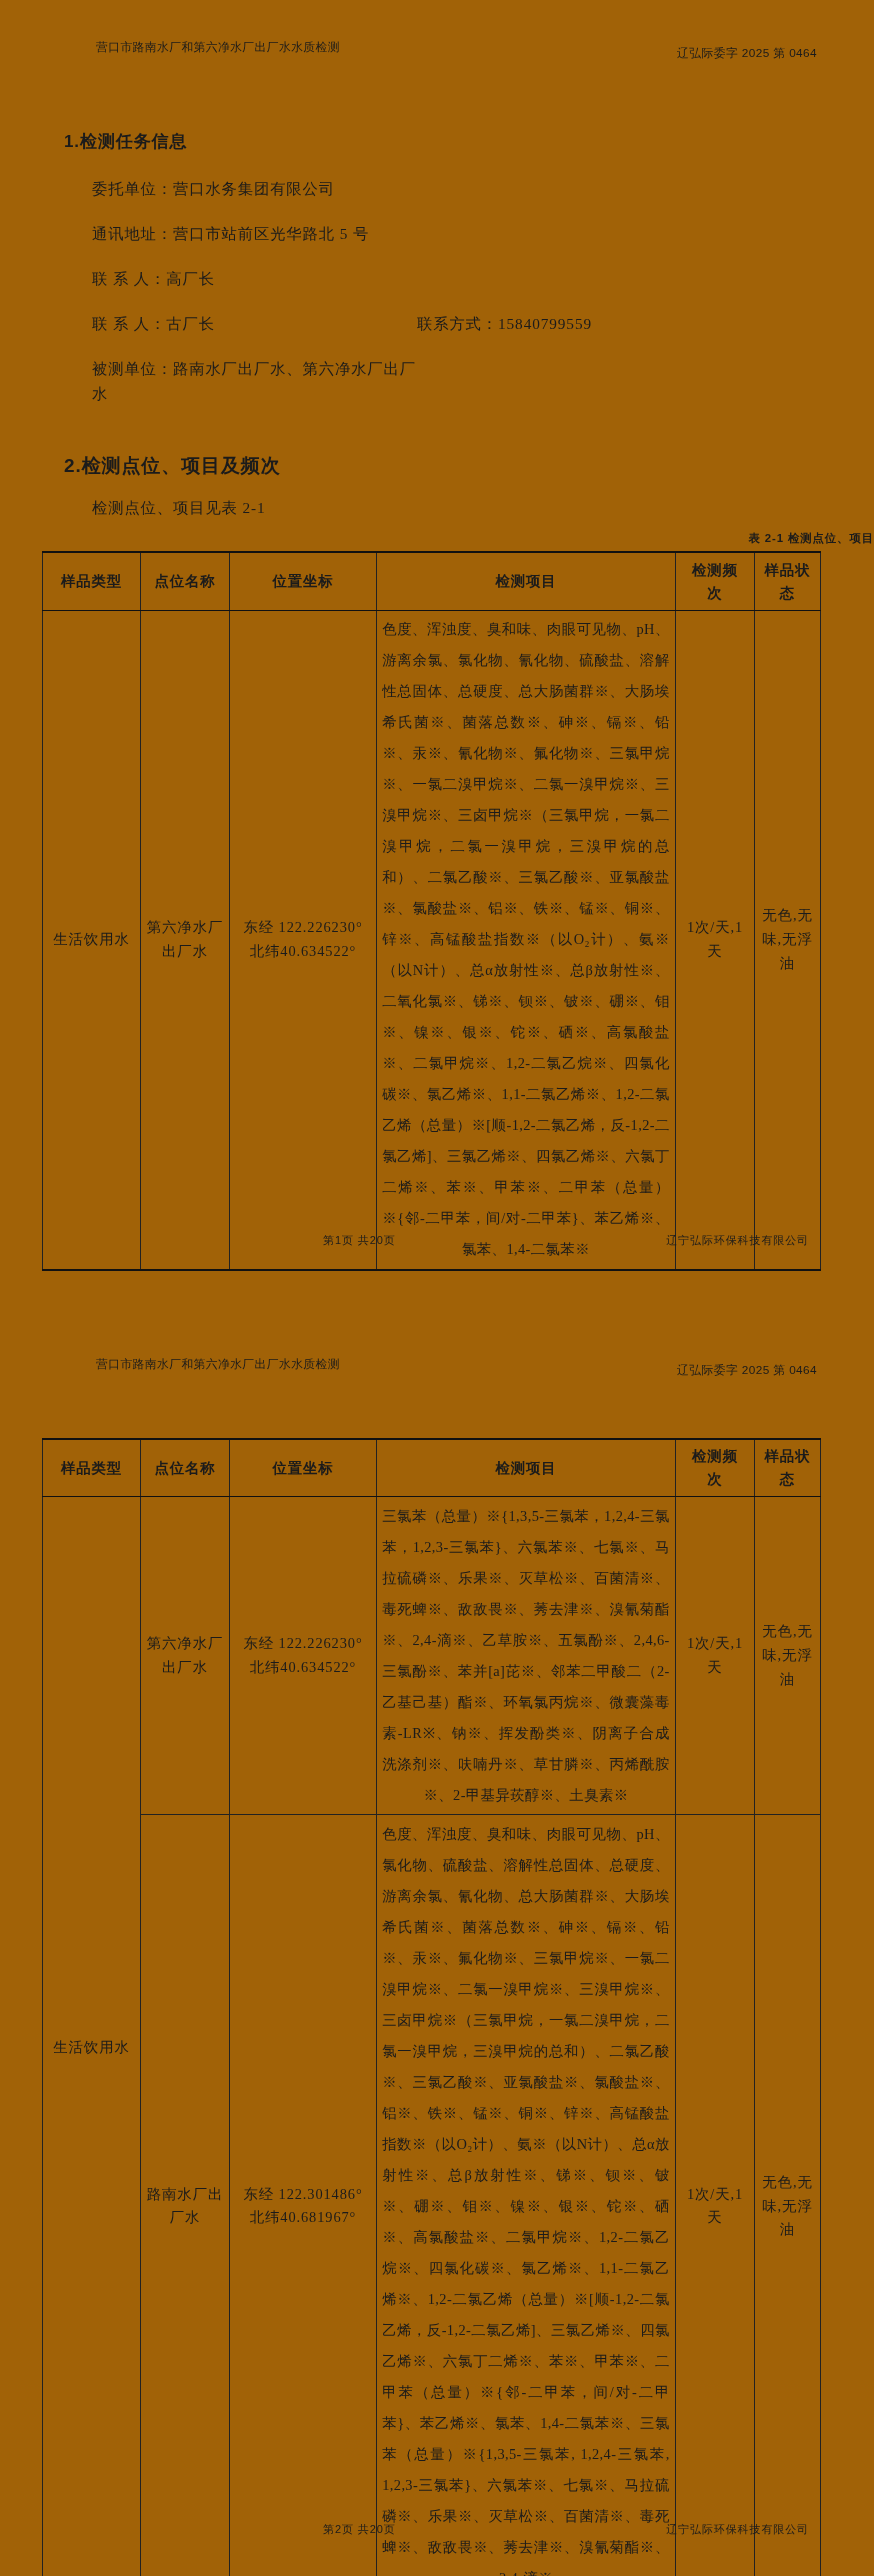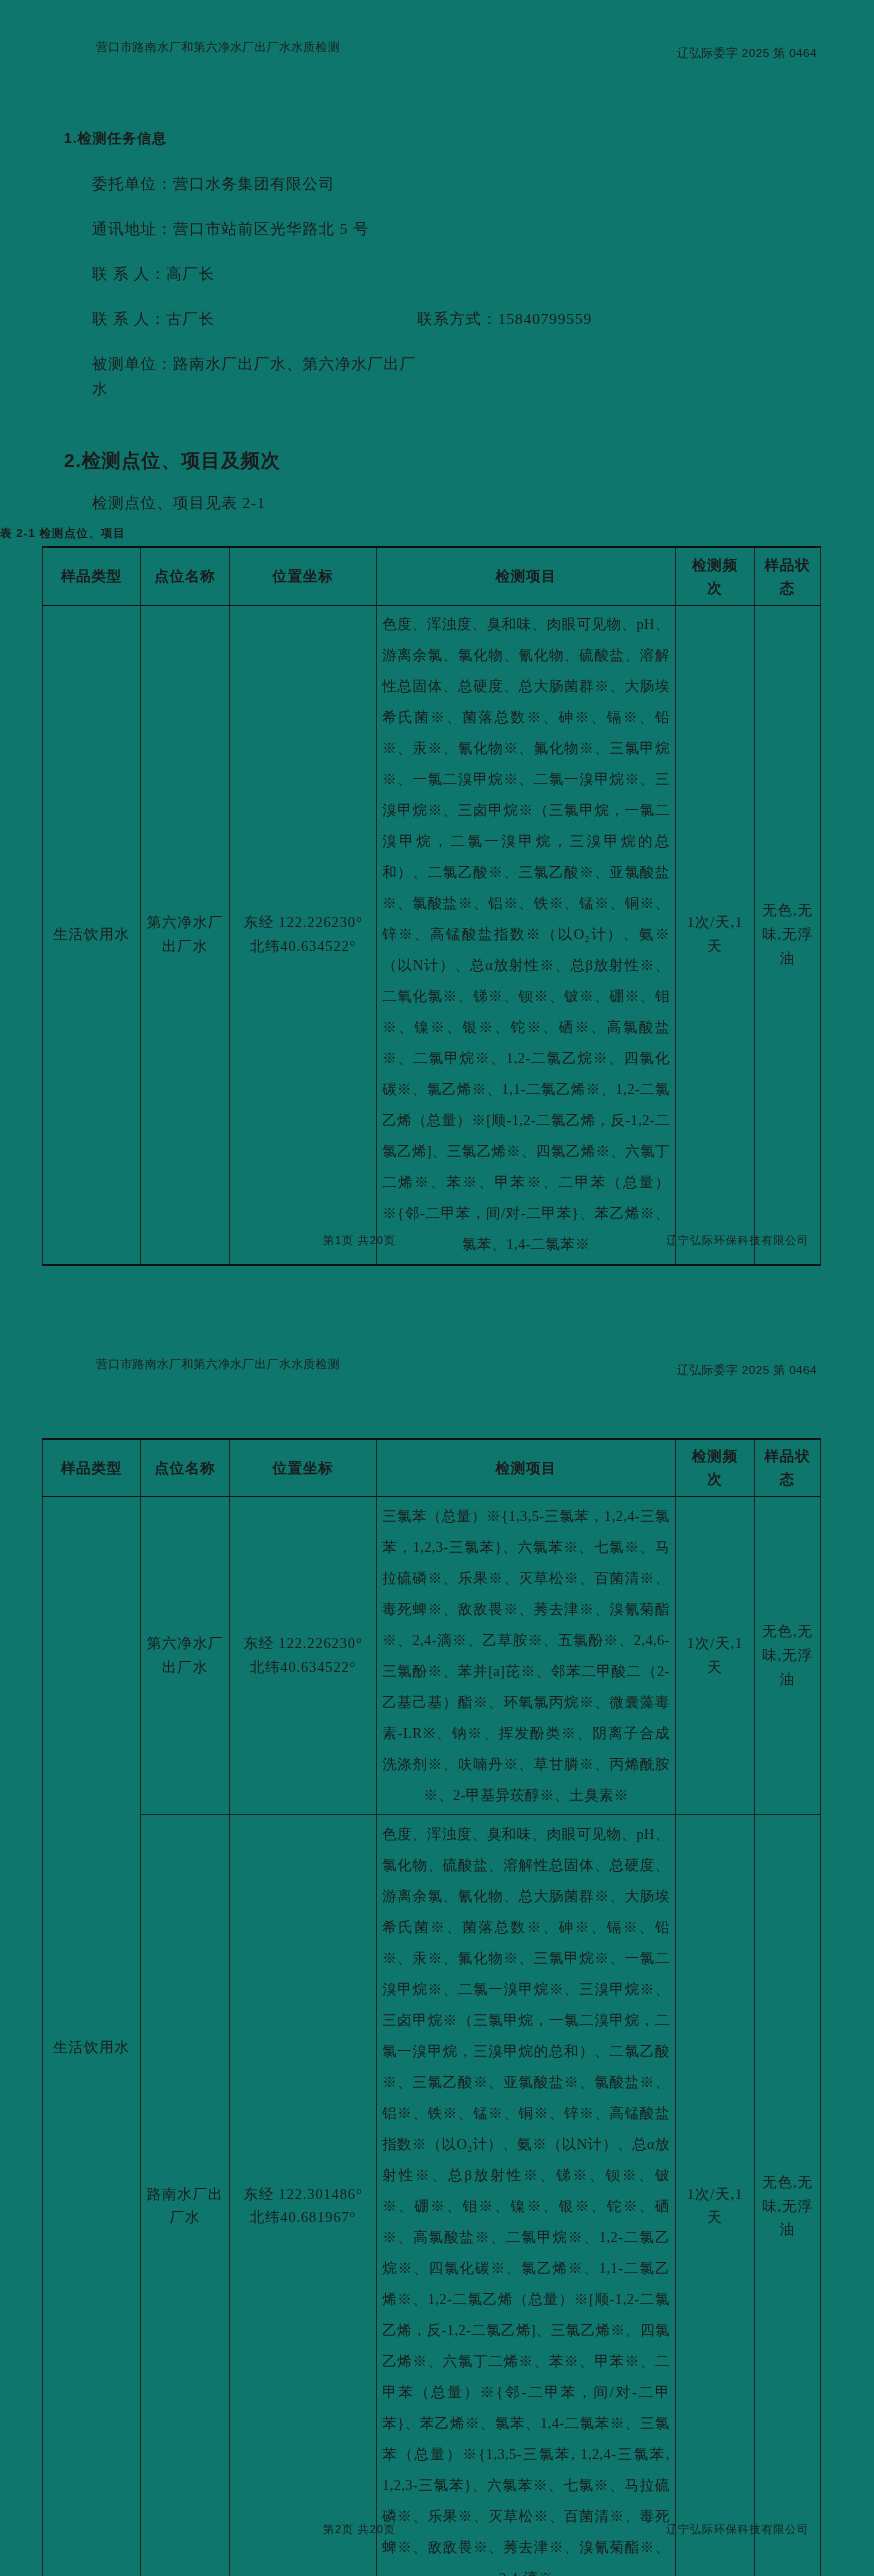--- a/index.html
+++ b/index.html
@@ -6,41 +6,41 @@
   body{
     width:874px;
     color:#1b1b1b;
     font-family:"Liberation Serif","DejaVu Serif",serif;
     -webkit-font-smoothing:antialiased;
   }
   .page{
     position:relative;
     width:874px;
     overflow:hidden;
-    background:#0f766e;
+    background:#a16207;
   }
   .page-1{height:1287px;}
   .page-2{height:1289px;}
 
   .doc-header{
     display:flex;
     justify-content:space-between;
     align-items:flex-start;
     padding:40px 57px 0 96px;
     font-family:"Liberation Sans","DejaVu Sans",sans-serif;
     font-size:11.8px;
     letter-spacing:0.4px;
   }
   .doc-header .hdr-right{font-size:11.8px;margin-top:6px;}
 
   .section-title{
     margin:68px 0 0 64px;
     font-family:"Liberation Sans","DejaVu Sans",sans-serif;
     font-weight:bold;
-    font-size:14px;
+    font-size:17px;
     letter-spacing:0.9px;
   }
   .info-block{margin:23px 0 0 92px;}
   .info-line{
     display:flex;
     font-size:15.3px;
     letter-spacing:0.9px;
     margin-bottom:20px;
     line-height:25px;
   }
@@ -54,21 +54,21 @@
     font-size:19px;
     letter-spacing:0.9px;
   }
   .table-intro{
     margin:19px 0 0 92px;
     font-size:15.3px;
     letter-spacing:0.9px;
   }
   .table-caption{
     margin:12.2px 0 5.2px 0;
-    text-align:left;
+    text-align:right;
     font-family:"Liberation Sans","DejaVu Sans",sans-serif;
     font-weight:bold;
     font-size:11.4px;
     letter-spacing:0.9px;
   }
 
   table.det{
     border-collapse:collapse;
     table-layout:fixed;
     margin-left:42px;

